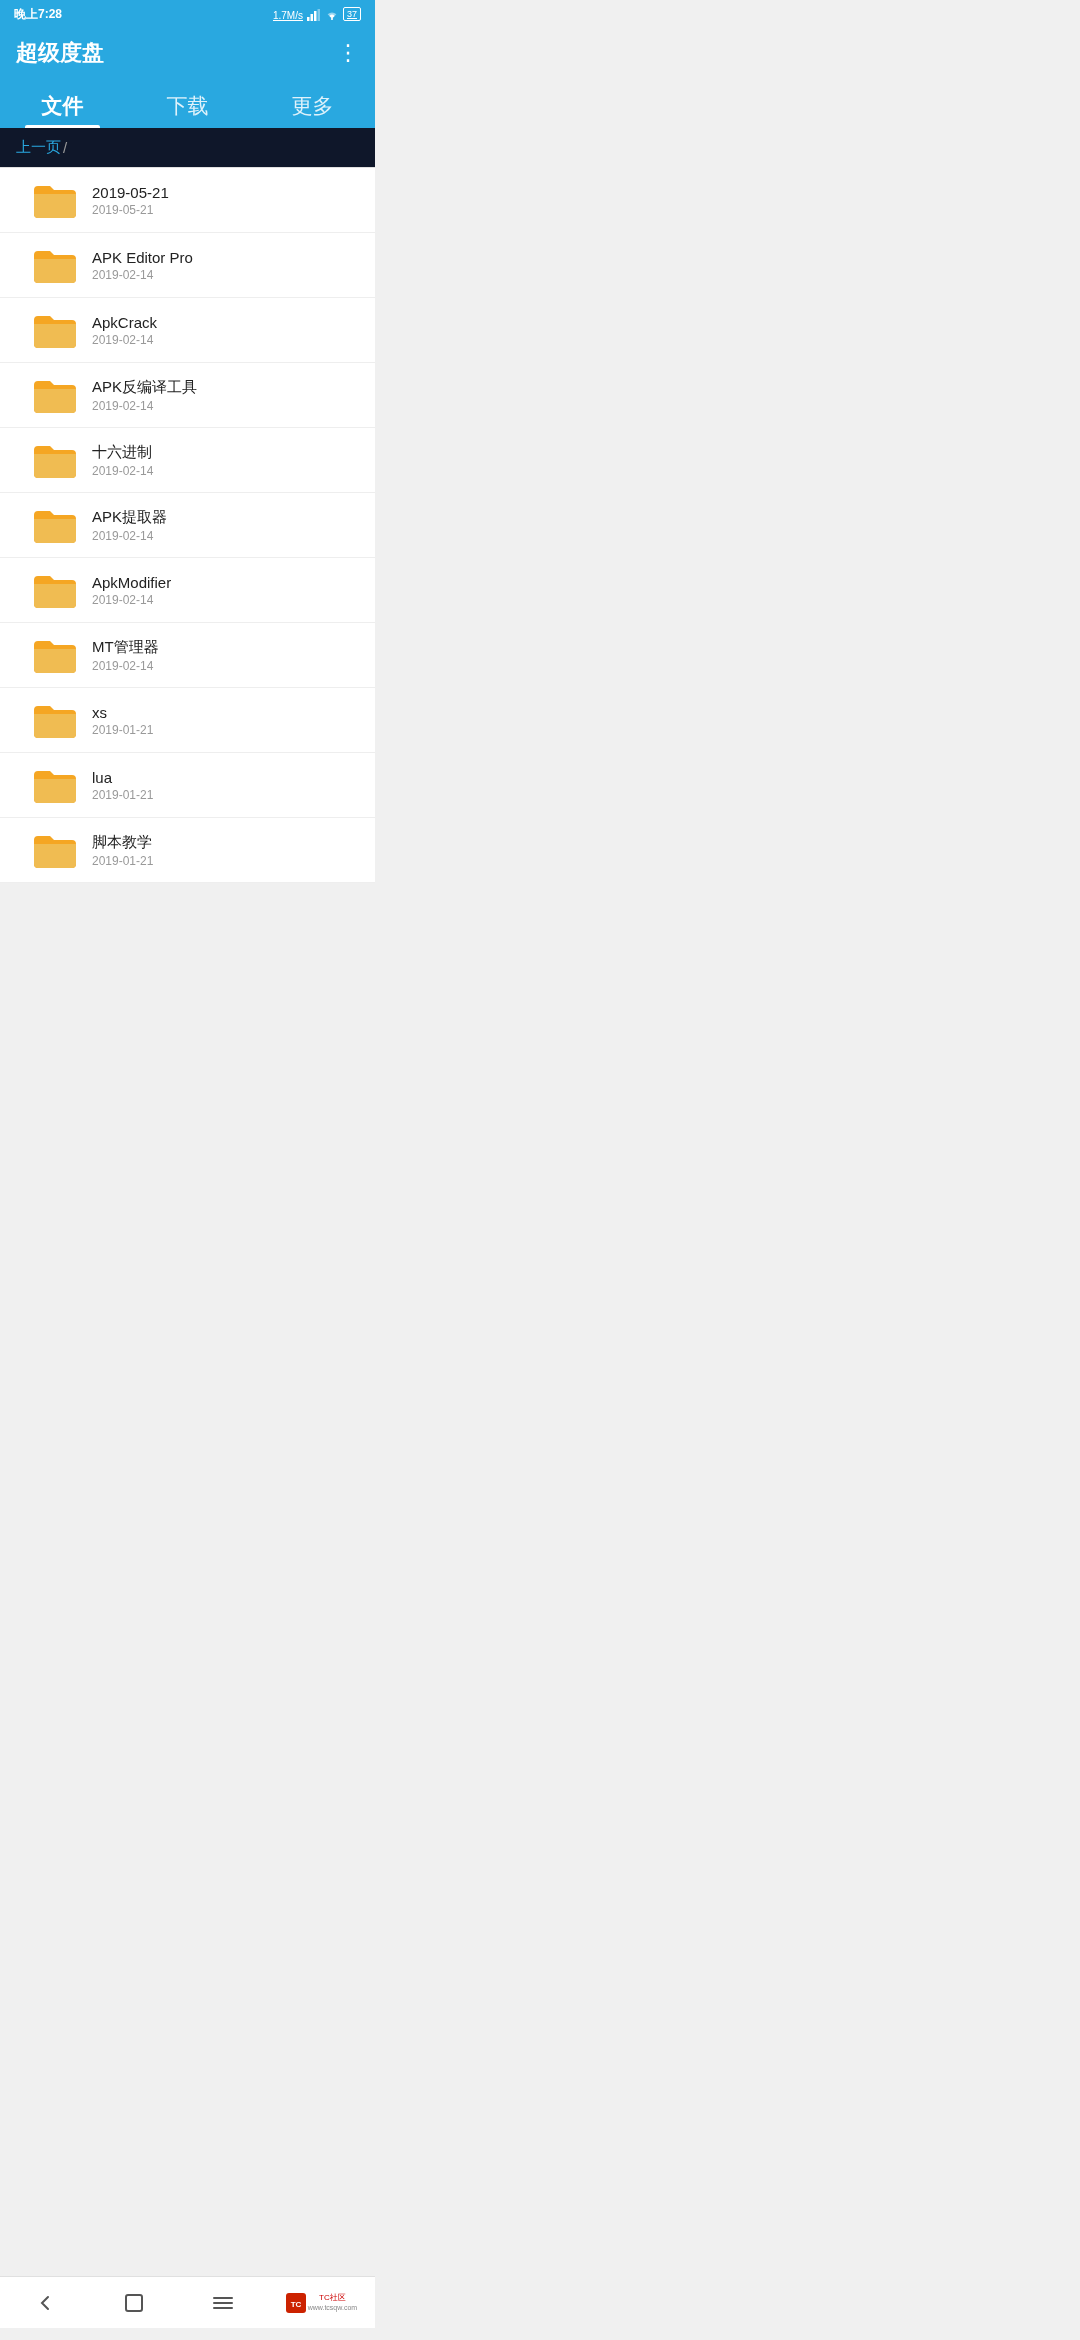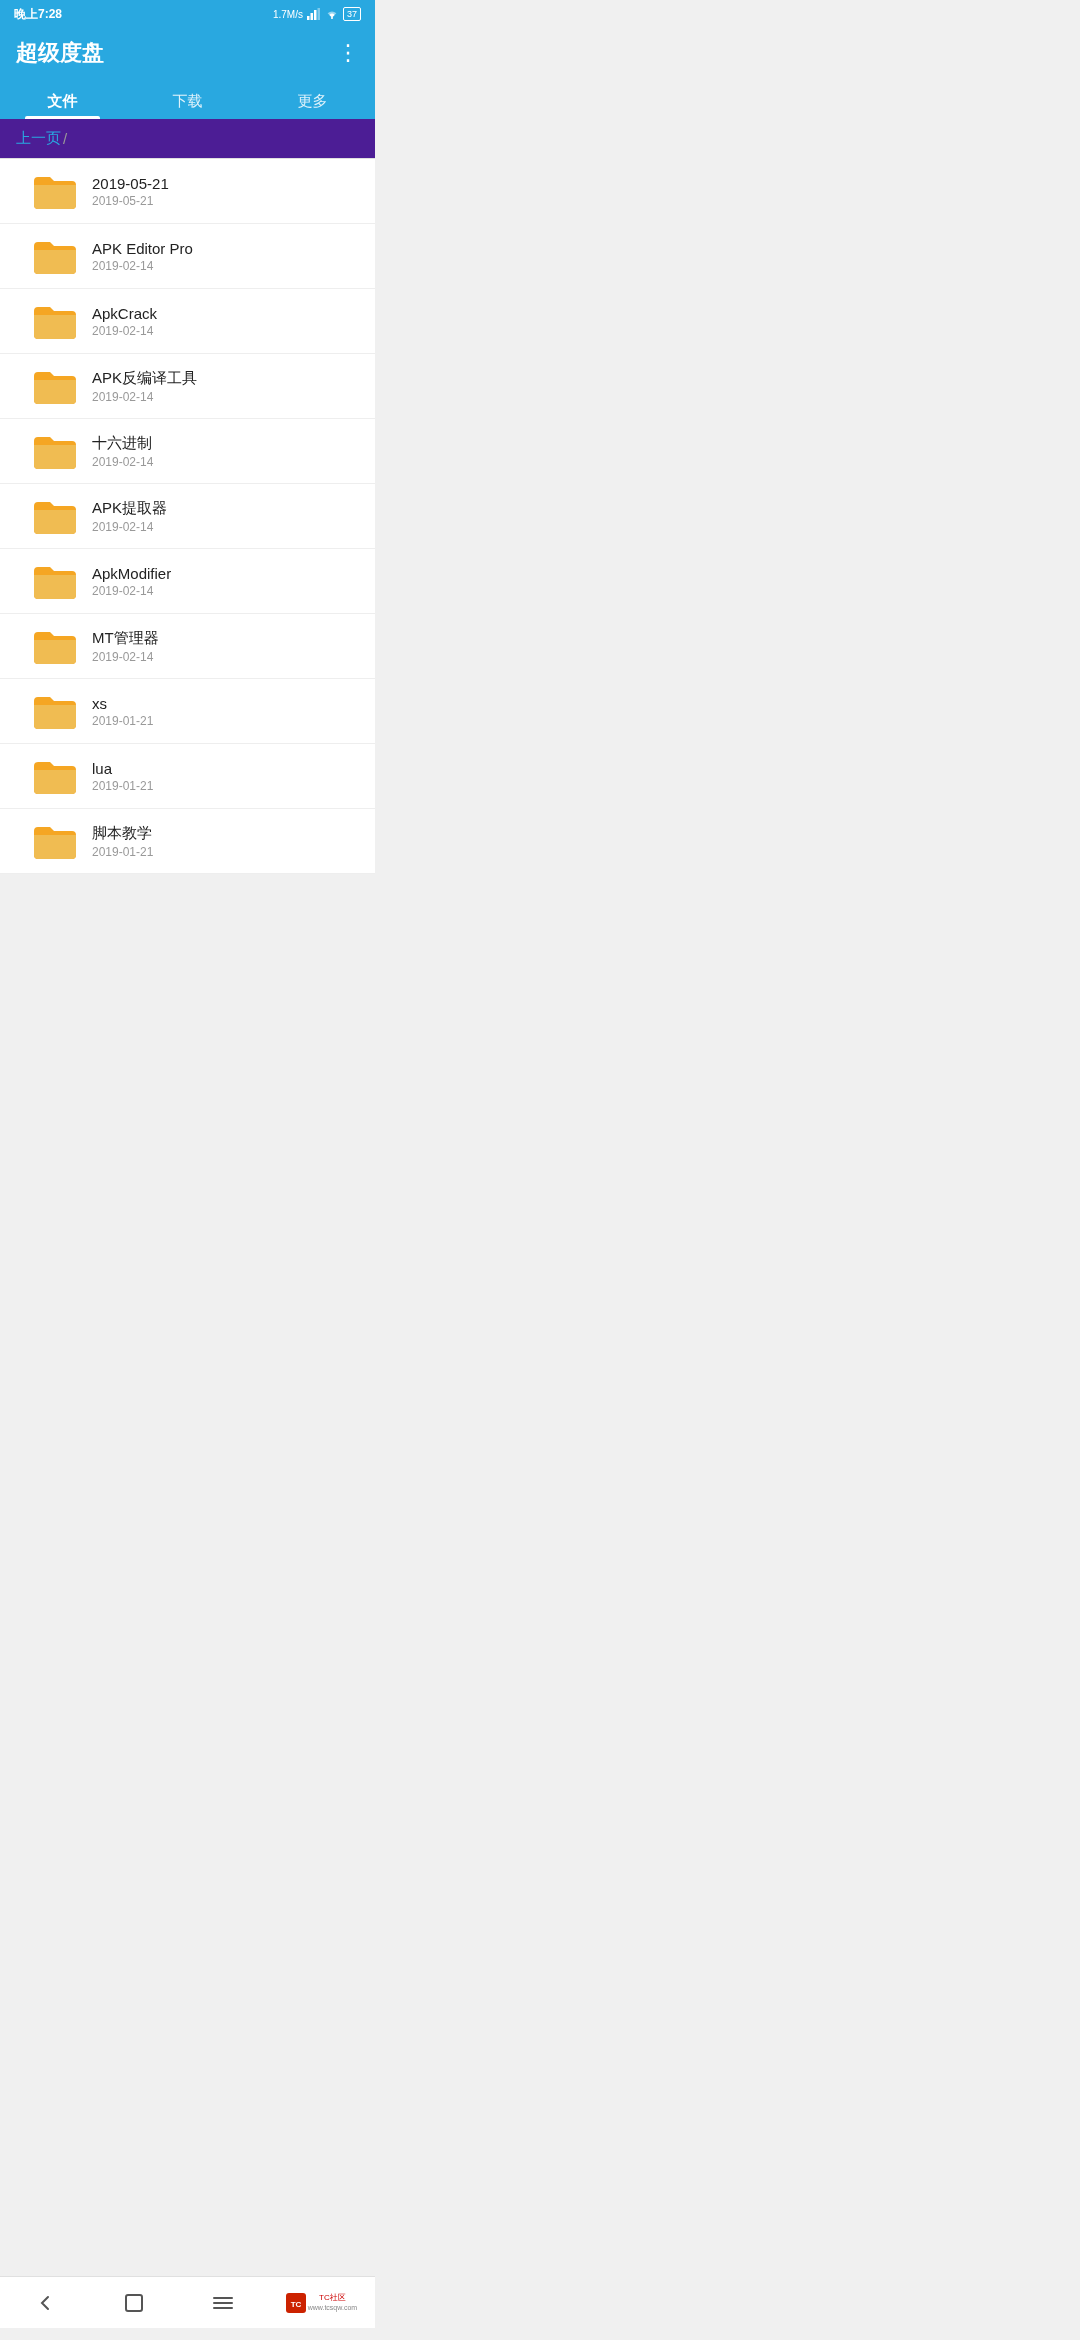--- a/index.html
+++ b/index.html
@@ -21,24 +21,25 @@
       padding: 6px 14px;
       height: 28px;
     }
     .status-time {
       color: white;
       font-size: 12px;
       font-weight: 700;
     }
     .status-icons {
       display: flex;
-      align-items: center;
+      align-items: flex-end;
       gap: 4px;
       color: white;
       font-size: 11px;
+      text-decoration: underline;
     }
     .status-speed {
       font-size: 10px;
       color: white;
     }
     .battery-box {
       border: 1.5px solid white;
       border-radius: 2px;
       padding: 1px 3px;
       font-size: 9px;
@@ -70,42 +71,42 @@
     .tabs {
       background: #29a8e0;
       display: flex;
       border-bottom: none;
     }
     .tab {
       flex: 1;
       text-align: center;
       padding: 10px 0 8px 0;
       color: rgba(255,255,255,0.85);
-      font-size: 15px;
+      font-size: 21px;
       cursor: pointer;
       position: relative;
     }
     .tab.active {
       color: white;
       font-weight: bold;
     }
     .tab.active::after {
       content: '';
       position: absolute;
       bottom: 0;
       left: 20%;
       width: 60%;
       height: 3px;
       background: white;
       border-radius: 2px 2px 0 0;
     }
 
     
     .breadcrumb {
-      background: #4c1d95;
+      background: #0f172a;
       padding: 10px 16px;
       display: flex;
       align-items: center;
       gap: 2px;
       border-bottom: 1px solid #e0e0e0;
     }
     .breadcrumb-back {
       color: #29a8e0;
       font-size: 15px;
       cursor: pointer;

